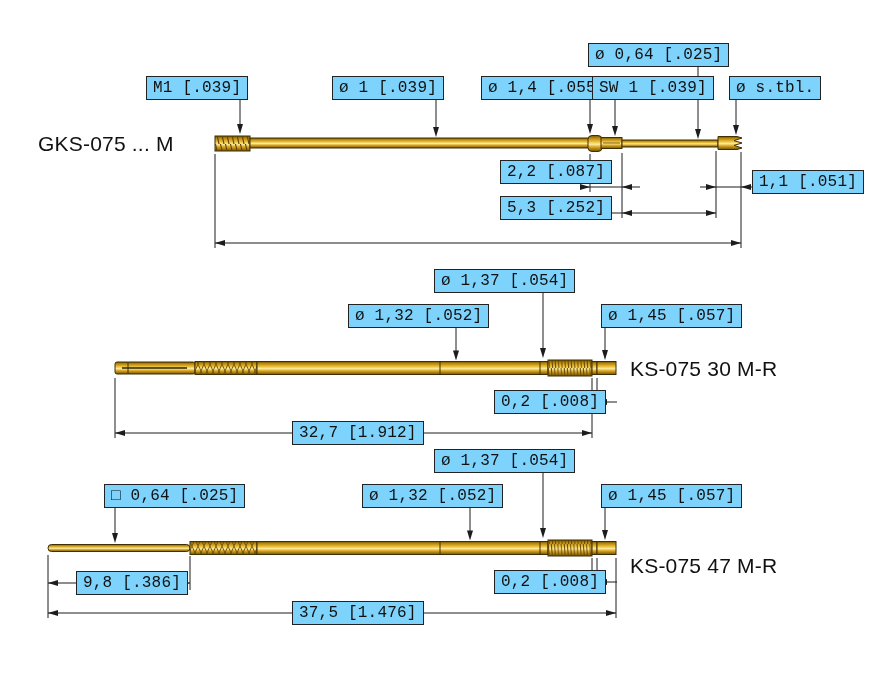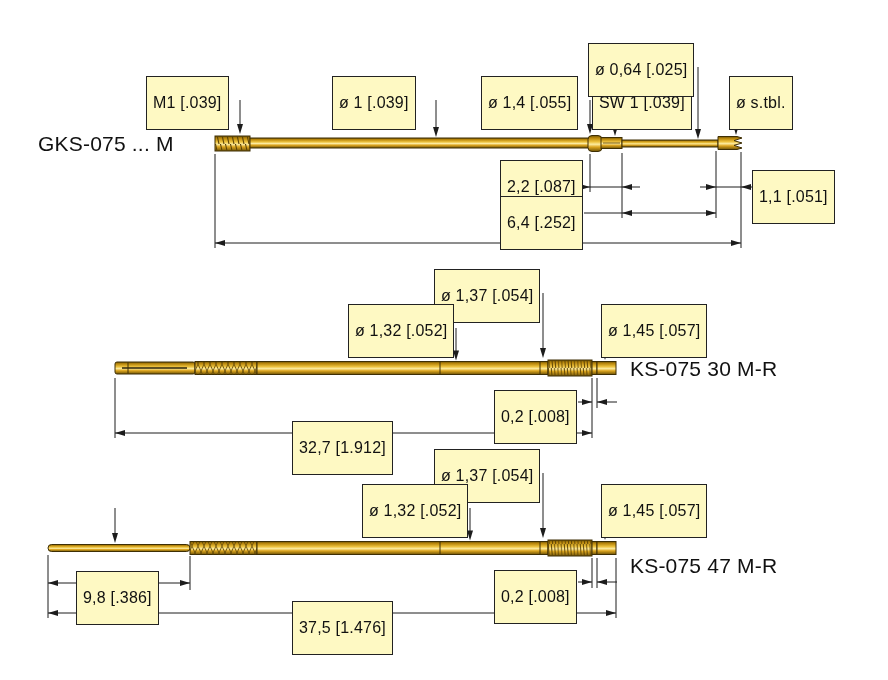--- a/index.html
+++ b/index.html
@@ -1,20 +1,20 @@
 <!DOCTYPE html>
 <html><head>
 <meta charset="utf-8">
 <style>
   html, body { margin: 0; padding: 0; background: #ffffff; }
   body { font-family: "Liberation Sans", sans-serif; }
   .stage { position: relative; width: 888px; height: 680px; background: #ffffff; overflow: hidden; }
   .stage > svg { position: absolute; left: 0; top: 0; }
   .lbl { position: absolute; font-size: 16px; line-height: 20px; color: #111; white-space: nowrap; letter-spacing: .2px; }
-  .box { border: 1px solid #222; background: #fef9c3; padding: 16px 6px; }
+  .box { border: 1px solid #222; background: #7dd3fc; padding: 1px 6px; font-family: Liberation Mono, monospace; }
   .figname { font-size: 21px; }
 </style>
 </head>
 <body>
 
 <div class="stage">
 
   <svg width="888" height="680" viewBox="0 0 888 680">
     <defs>
       <linearGradient id="gold" x1="0" y1="0" x2="0" y2="1">
@@ -171,31 +171,32 @@
     </g>
   </svg>
 
   <div class="lbl box" style="left:146px;top:76px">M1 [.039]</div>
   <div class="lbl box" style="left:332px;top:76px">ø 1 [.039]</div>
   <div class="lbl box" style="left:481px;top:76px">ø 1,4 [.055]</div>
   <div class="lbl box" style="left:592px;top:76px">SW 1 [.039]</div>
   <div class="lbl box" style="left:588px;top:43px">ø 0,64 [.025]</div>
   <div class="lbl box" style="left:729px;top:76px">ø s.tbl.</div>
   <div class="lbl box" style="left:500px;top:160px">2,2 [.087]</div>
-  <div class="lbl box" style="left:500px;top:196px">6,4 [.252]</div>
+  <div class="lbl box" style="left:500px;top:196px">5,3 [.252]</div>
   <div class="lbl box" style="left:752px;top:170px">1,1 [.051]</div>
   <div class="lbl figname" style="left:38px;top:134px">GKS-075 ... M</div>
 
   <div class="lbl box" style="left:434px;top:269px">ø 1,37 [.054]</div>
   <div class="lbl box" style="left:348px;top:304px">ø 1,32 [.052]</div>
   <div class="lbl box" style="left:601px;top:304px">ø 1,45 [.057]</div>
   <div class="lbl box" style="left:494px;top:390px">0,2 [.008]</div>
   <div class="lbl box" style="left:292px;top:421px">32,7 [1.912]</div>
   <div class="lbl figname" style="left:630px;top:359px">KS-075 30 M-R</div>
 
+  <div class="lbl box" style="left:104px;top:484px">□ 0,64 [.025]</div>
   <div class="lbl box" style="left:434px;top:449px">ø 1,37 [.054]</div>
   <div class="lbl box" style="left:362px;top:484px">ø 1,32 [.052]</div>
   <div class="lbl box" style="left:601px;top:484px">ø 1,45 [.057]</div>
   <div class="lbl box" style="left:76px;top:571px">9,8 [.386]</div>
   <div class="lbl box" style="left:494px;top:570px">0,2 [.008]</div>
   <div class="lbl box" style="left:292px;top:601px">37,5 [1.476]</div>
   <div class="lbl figname" style="left:630px;top:556px">KS-075 47 M-R</div>
 
 </div>
 

